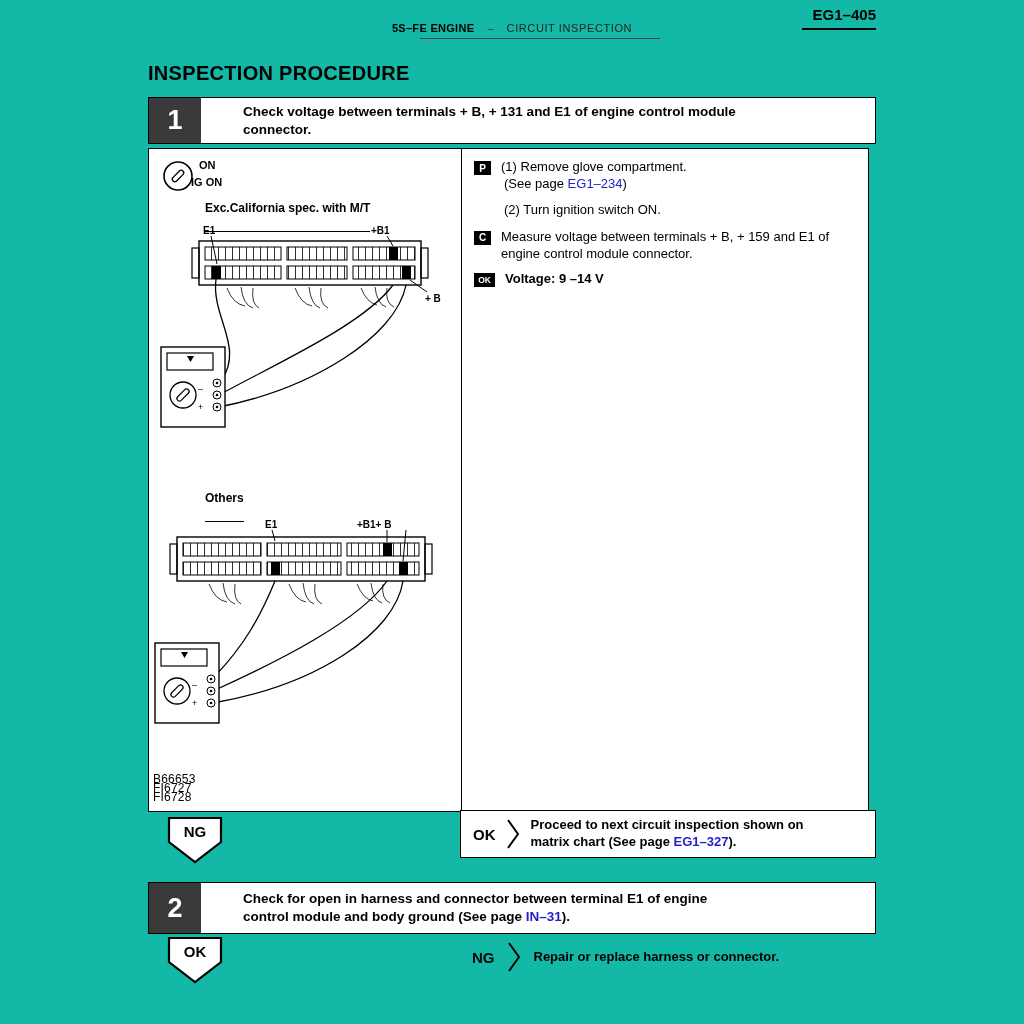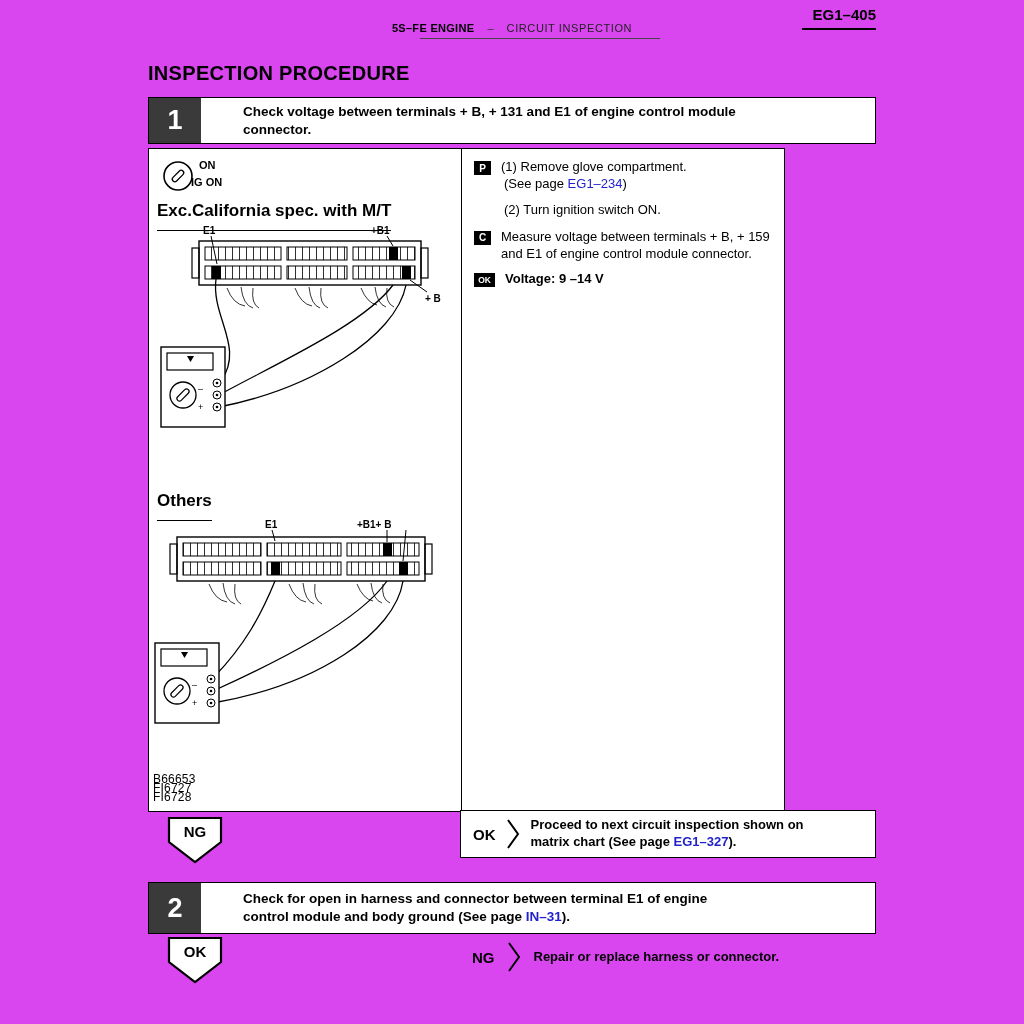--- a/index.html
+++ b/index.html
@@ -1,18 +1,18 @@
 <!DOCTYPE html>
 <html><head>
 <meta charset="utf-8">
 <style>
   * { box-sizing: border-box; margin: 0; padding: 0; }
   html,body { background:#fff; }
   .page {
-    position: relative; width: 1024px; height: 1024px; background: #d946ef;
+    position: relative; width: 1024px; height: 1024px; background: #14b8a6;
     font-family: "Liberation Sans", sans-serif; color: #000; overflow: hidden;
   }
   .abs { position: absolute; }
   svg text { font-family: "Liberation Sans", sans-serif; fill:#000; }
   .lnk { color: #2222cc; cursor: pointer; }
 
   .page-code { right:148px; top:6px; font-size:15px; font-weight:bold; }
   .code-rule { left:802px; top:28px; width:74px; height:2px; background:#000; }
   .running-head { left:0; right:0; top:22px; text-align:center; font-size:11px; }
   .running-head .eng { font-weight:bold; letter-spacing:0.3px; }
@@ -26,29 +26,29 @@
   .step1-box { top:97px; height:47px; }
   .step2-box { top:882px; height:52px; }
   .step-tile {
     position:absolute; left:0; top:0; bottom:0; width:52px; background:#3a3a3a;
     color:#fff; font-size:27px; font-weight:bold; display:flex; align-items:center; justify-content:center;
   }
   .step-heading { margin-left:94px; padding-top:5px; font-size:13.5px; font-weight:bold; line-height:1.35; }
   .step1-box .step-heading { width:505px; }
   .step2-box .step-heading { width:470px; padding-top:7px; }
 
-  .main-box { left:148px; top:148px; width:637px; height:664px; border:1.5px solid #000; background:#fff; }
+  .main-box { left:148px; top:148px; width:721px; height:664px; border:1.5px solid #000; background:#fff; }
   .left-col { position:absolute; left:0; top:0; bottom:0; width:312px; }
   .right-col { position:absolute; left:312px; top:0; bottom:0; right:0; border-left:1.5px solid #000;
                padding:10px 12px 0 12px; font-size:13px; line-height:1.3; }
 
   .key-icon { left:10px; top:8px; }
   .ign-on  { left:50px; top:10px; font-size:11px; font-weight:bold; }
   .ign-igon{ left:42px; top:27px; font-size:11px; font-weight:bold; }
-  .diag-title { font-size:17px; font-weight:bold; border-bottom:1.5px solid #000; padding-bottom:9px; display:inline-block; }
+  .diag-title { font-size:12px; font-weight:bold; border-bottom:1.5px solid #000; padding-bottom:16px; display:inline-block;margin-left:48px; }
   .d1-title { left:8px; top:52px; }
   .d2-title { left:8px; top:342px; }
   .diag { position:absolute; }
   .fig-codes { left:4px; top:626px; font-size:12px; line-height:9px; letter-spacing:0.2px; }
 
   .row { display:flex; gap:10px; align-items:flex-start; }
   .badge {
     min-width:17px; height:14px; padding:0 2px; margin-top:2px; background:#000; color:#fff;
     font-size:10px; font-weight:bold; display:flex; align-items:center; justify-content:center; flex:0 0 auto;
   }

